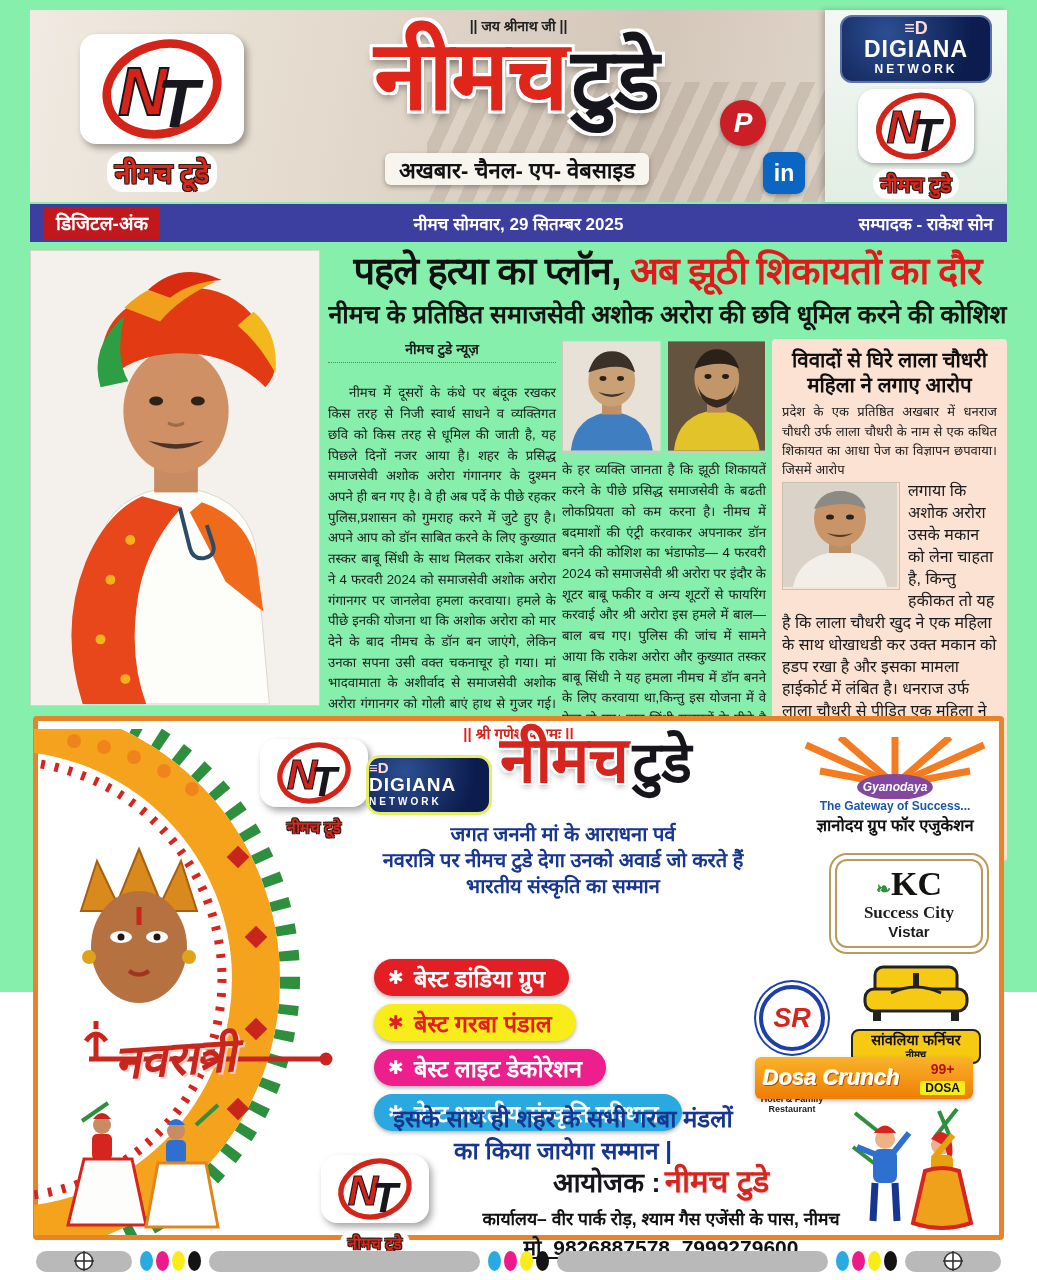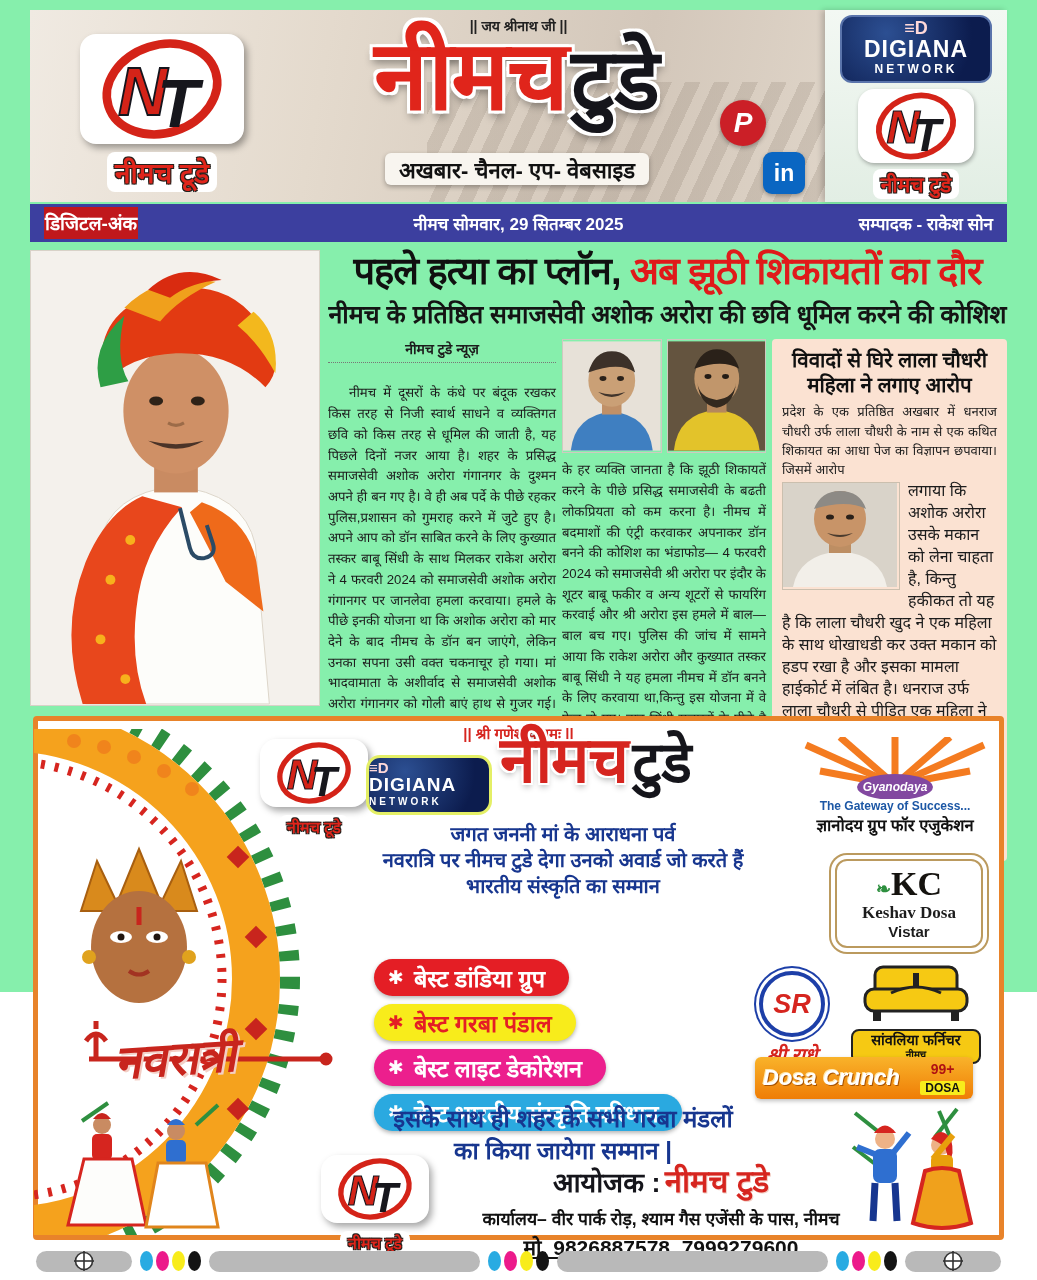--- a/index.html
+++ b/index.html
@@ -20,21 +20,21 @@
     background:repeating-linear-gradient(115deg, rgba(120,105,90,.18) 0 14px, rgba(255,255,255,0) 14px 26px);
     pointer-events:none;
   }
   .tagline { position:absolute; top:6px; width:100%; text-align:center; font-weight:700; font-size:14px; color:#222; z-index:3;}
   .nt-badge { display:inline-block; background:#fff; border-radius:16px; padding:0 6px; box-shadow:3px 4px 7px rgba(0,0,0,.35); }
   .nt-badge svg { display:block; }
   .nt-n { fill:#d42318; font:italic 900 56px "Liberation Sans",sans-serif; stroke:#15151d; stroke-width:1.5px; }
   .nt-t { fill:#17171d; font:italic 900 56px "Liberation Sans",sans-serif; }
   .nt-ring { fill:none; stroke:#d42318; stroke-width:7; }
   .nt-caption {
-    display:inline-block; margin-top:4px; background:#fff; border-radius:8px; padding:1px 8px;
+    display:inline-block; margin-top:4px; background:#fff; border-radius:16px; padding:1px 8px;
     color:#e0251b; font-weight:900;
     text-shadow:1px 1px 0 #26201c, -1px 1px 0 #26201c, 1px -1px 0 #26201c, -1px -1px 0 #26201c;
   }
   .nt-left { position:absolute; left:16px; top:24px; width:232px; text-align:center; z-index:2; }
   .nt-left .nt-badge svg { width:152px; height:110px; }
   .nt-left .nt-caption { font-size:28px; }
   .mast-center { position:absolute; left:252px; top:12px; width:470px; text-align:center; z-index:2; }
   .mast-title { white-space:nowrap; line-height:1.12; }
   .mast-w1 { font-size:97px; font-weight:900; color:#e0251b; letter-spacing:-2px;
     text-shadow:-3px -3px 0 #fff,3px -3px 0 #fff,-3px 3px 0 #fff,3px 3px 0 #fff,0 6px 9px rgba(0,0,0,.4); }
@@ -56,21 +56,21 @@
   .digi-d { font-size:18px; font-weight:900; color:#ffd9d9; line-height:1; }
   .digi-name { font-size:23px; font-weight:900; letter-spacing:1px; line-height:1.1; }
   .digi-net { font-size:12px; font-weight:700; letter-spacing:3px; }
   .digi-card .nt-badge { margin-top:6px; box-shadow:1px 2px 4px rgba(0,0,0,.3); }
   .digi-card .nt-badge svg { width:104px; height:74px; }
   .digi-card .nt-caption { font-size:21px; margin-top:2px; }
 
   
   .dateline { position:absolute; left:30px; top:204px; width:977px; height:38px; background:#3c3f9f;
     display:flex; align-items:center; justify-content:space-between; padding:0 14px; box-sizing:border-box; }
-  .edition-badge { background:#c0181c; color:#fff; font-weight:800; font-size:19px; padding:3px 1px; }
+  .edition-badge { background:#c0181c; color:#fff; font-weight:800; font-size:19px; padding:3px 12px; }
   .date-text { position:absolute; left:50%; transform:translateX(-50%); color:#fff; font-weight:700; font-size:17px; }
   .editor { color:#fff; font-weight:700; font-size:17px; }
 
   
   .article { position:absolute; left:30px; top:248px; width:977px; height:462px; }
   .lead-photo { position:absolute; left:0; top:2px; width:290px; height:456px; border:1px solid #d8d2c8; box-sizing:border-box; background:#f4f1ec; }
   .art-right { margin-left:298px; }
   .headline { margin:0; text-align:center; font-size:38px; line-height:1.22; font-weight:900; white-space:nowrap; letter-spacing:-1px; }
   .hl-black { color:#101010; } .hl-red { color:#e01a1a; }
   .subheadline { margin:2px 0 0; text-align:center; font-size:25px; font-weight:800; color:#141414; white-space:nowrap; }
@@ -121,21 +121,21 @@
   .pill-3 { background:#2aa9e0; color:#fff; }
   .pill .star { font-size:19px; }
   .ad-kc { right:16px; top:138px; width:148px; background:#fff; text-align:center;
     border:2px solid #bb9a5e; box-shadow:0 0 0 4px #fff,0 0 0 6px #bb9a5e; border-radius:12px; padding:6px 4px; box-sizing:border-box;
     font-family:"Liberation Serif",serif; }
   .kc-mono { font-size:34px; font-weight:700; color:#15130f; line-height:1; }
   .kc-feather { color:#2e8f3f; font-size:18px; }
   .kc-name { font-size:17px; font-weight:700; margin-top:2px; }
   .kc-sub { font-size:15px; font-weight:700; font-family:"Liberation Sans",sans-serif; }
   .ad-sr { left:700px; top:248px; width:108px; text-align:center; }
-  .sr-circle { width:58px; height:58px; border-radius:50%; border:4px solid #1d3fa8; margin:2px auto;
+  .sr-circle { width:58px; height:58px; border-radius:50%; border:4px solid #1d3fa8; margin:16px auto;
     box-shadow:0 0 0 3px #fff,0 0 0 5px #1d3fa8; display:flex; align-items:center; justify-content:center;
     font-style:italic; font-weight:900; font-size:27px; color:#d6251f; background:#fff; }
   .sr-name { color:#d6251f; font-weight:900; font-size:20px; font-style:italic; margin-top:4px; }
   .sr-tag { font-size:9px; font-weight:700; color:#222; }
   .ad-furn { right:18px; top:242px; width:130px; text-align:center; }
   .furn-label { border:2px solid #222; background:#f6c913; border-radius:8px; font-weight:800; font-size:14.5px;
     line-height:1.1; padding:2px 12px; color:#111; }
   .furn-sub { display:block; font-size:10px; font-weight:700; }
   .ad-dosa { right:26px; top:336px; width:218px; height:42px; background:linear-gradient(#f9b32a,#ef7d06);
     border-radius:6px; display:flex; align-items:center; gap:6px; padding:0 8px; box-sizing:border-box; box-shadow:0 2px 4px rgba(0,0,0,.25); }
@@ -418,21 +418,21 @@
           <span>बेस्ट लाइट डेकोरेशन</span>
         </div>
       <div class="pill pill-3">
           <span class="star">✱</span>
           <span>बेस्ट भारतीय संस्कृति परिधान</span>
         </div>
     </div>
 
     <div class="ad-kc">
       <div class="kc-mono"><span class="kc-feather">❧</span><span>KC</span></div>
-      <div class="kc-name">Keshav Dosa</div>
+      <div class="kc-name">Success City</div>
       <div class="kc-sub">Vistar</div>
     </div>
 
     <div class="ad-sr">
       <div class="sr-circle">SR</div>
       <div class="sr-name">श्री राधे</div>
       <div class="sr-tag">Hotel &amp; Family Restaurant</div>
     </div>
 
     <div class="ad-furn">

